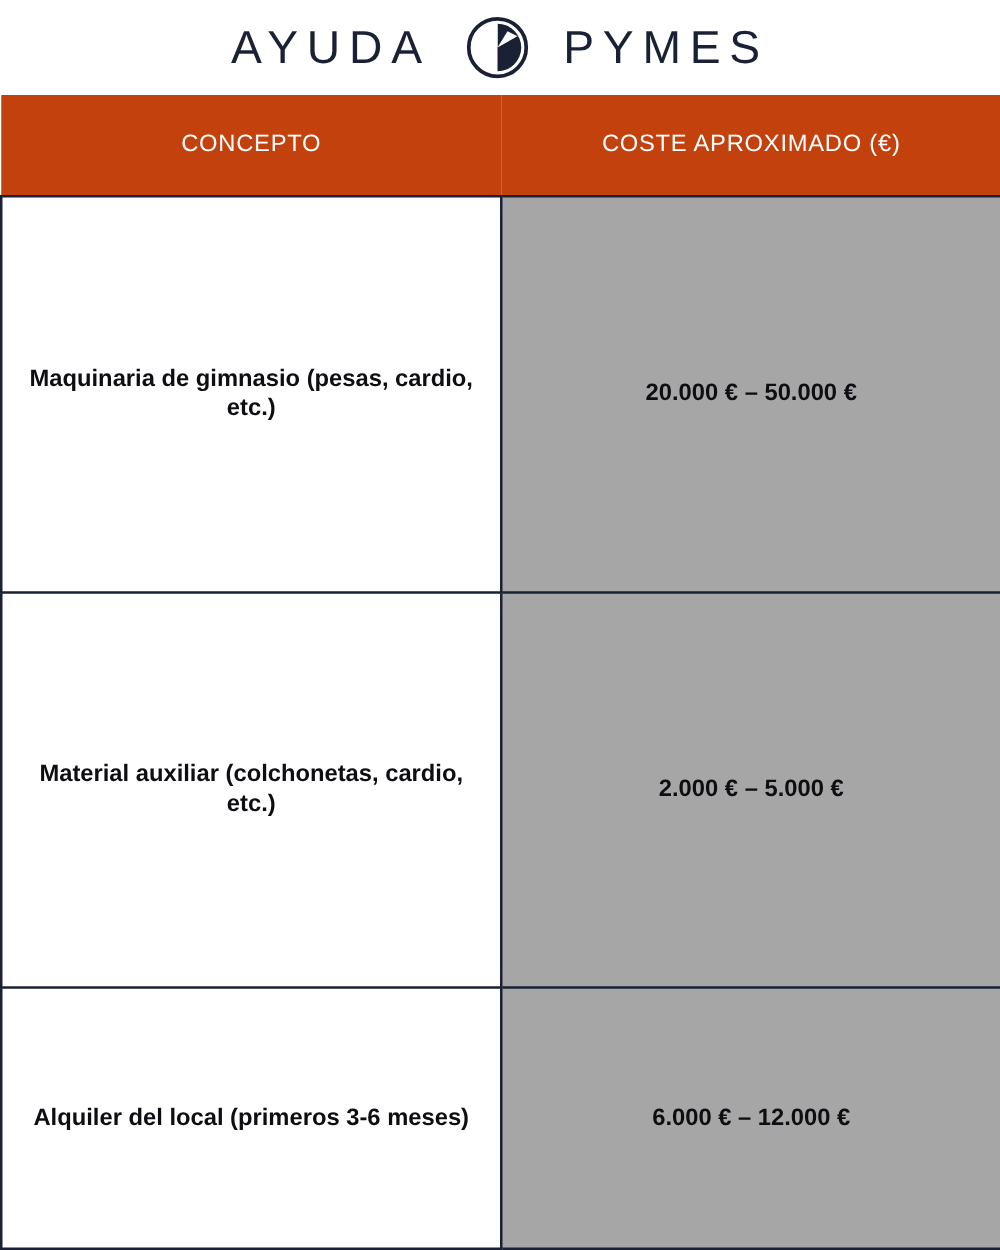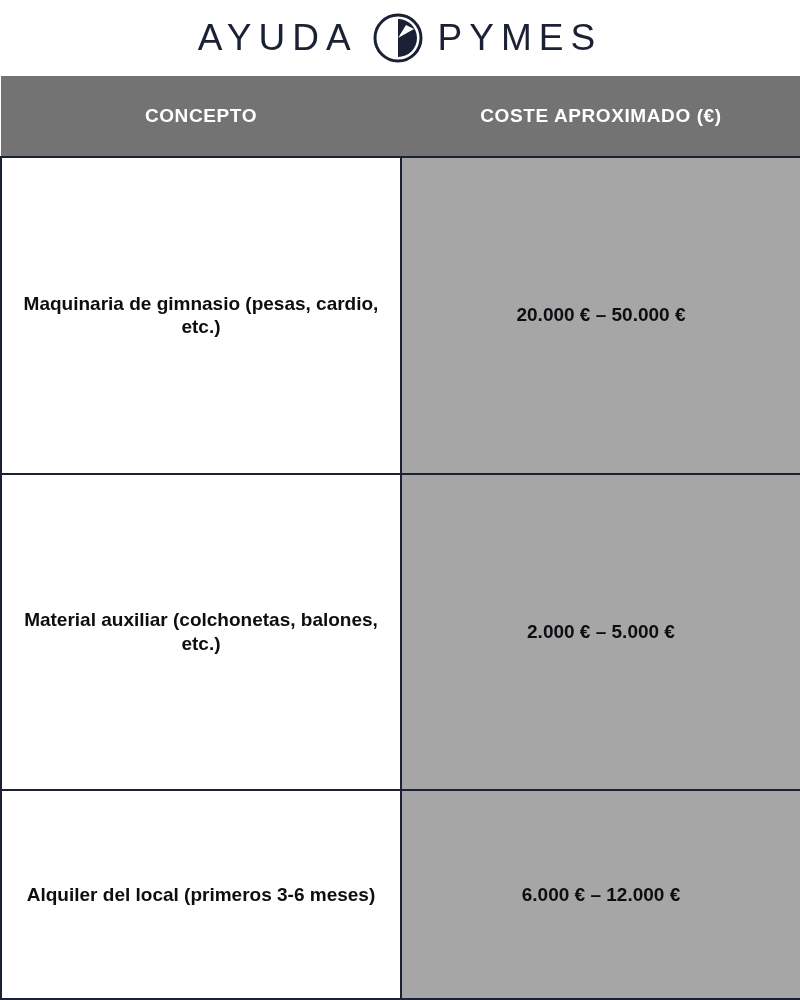--- a/index.html
+++ b/index.html
@@ -28,21 +28,21 @@
     flex: 0 0 76px;
     display: flex;
     align-items: center;
     justify-content: center;
     background: #ffffff;
   }
   .brand-inner {
     display: flex;
     align-items: center;
     justify-content: center;
-    gap: 15px;
+    gap: 28px;
   }
   .brand-word {
     font-family: "Liberation Sans", sans-serif;
     font-size: 37px;
     letter-spacing: 7px;
     color: #1b2134;
     font-weight: 400;
   }
   .brand-mark {
     width: 50px;
@@ -56,24 +56,24 @@
   .cost-table {
     flex: 1 1 auto;
     width: 800px;
     border-collapse: collapse;
     table-layout: fixed;
   }
   .cost-table col.c1 { width: 400px; }
   .cost-table col.c2 { width: 400px; }
 
   .cost-table thead th {
-    background: #737373;
+    background: #c2410c;
     color: #ffffff;
     font-size: 19px;
-    font-weight: bold;
+    font-weight: normal;
     letter-spacing: 0.6px;
     height: 80px;
     text-align: center;
     vertical-align: middle;
     border: none;
     padding: 0 8px;
   }
 
   .cost-table tbody td {
     border: 2px solid #1b2134;
@@ -127,21 +127,21 @@
         <th>CONCEPTO</th>
         <th>COSTE APROXIMADO (€)</th>
       </tr>
     </thead>
     <tbody>
       <tr>
         <td class="concept">Maquinaria de gimnasio (pesas, cardio, etc.)</td>
         <td class="cost">20.000 € – 50.000 €</td>
       </tr>
       <tr>
-        <td class="concept">Material auxiliar (colchonetas, balones, etc.)</td>
+        <td class="concept">Material auxiliar (colchonetas, cardio, etc.)</td>
         <td class="cost">2.000 € – 5.000 €</td>
       </tr>
       <tr>
         <td class="concept">Alquiler del local (primeros 3-6 meses)</td>
         <td class="cost">6.000 € – 12.000 €</td>
       </tr>
     </tbody>
   </table>
 
 </div>

